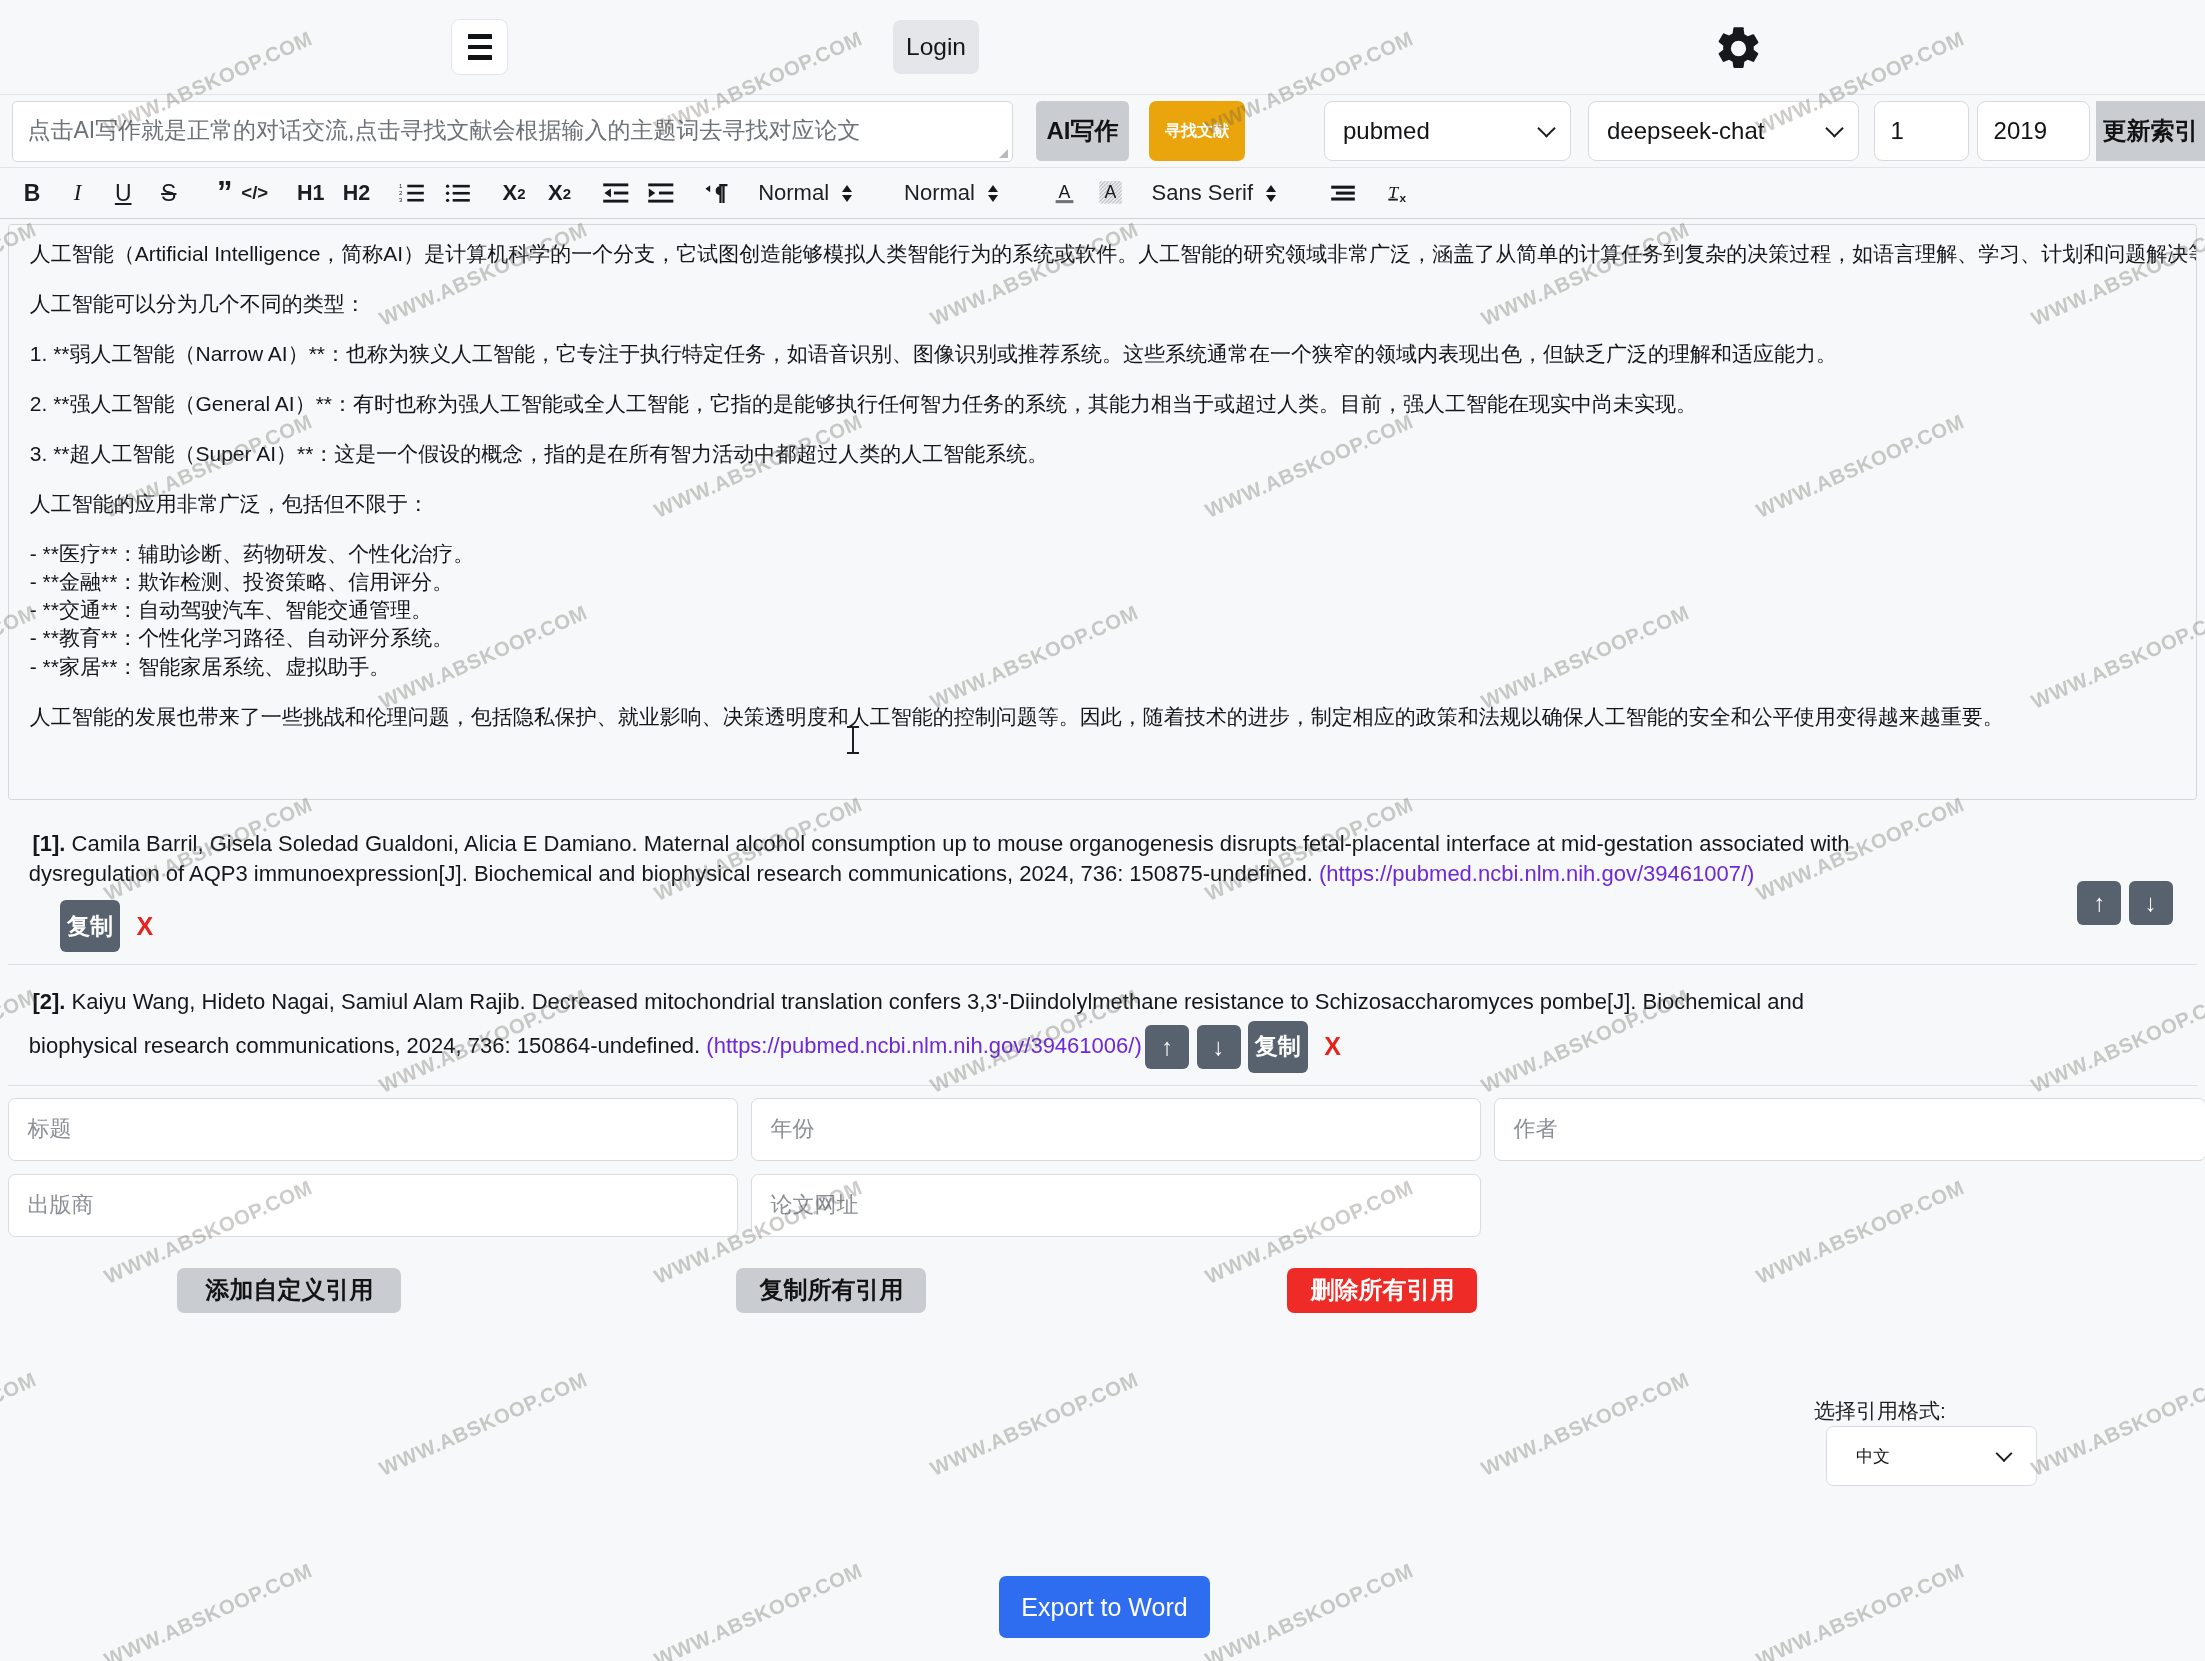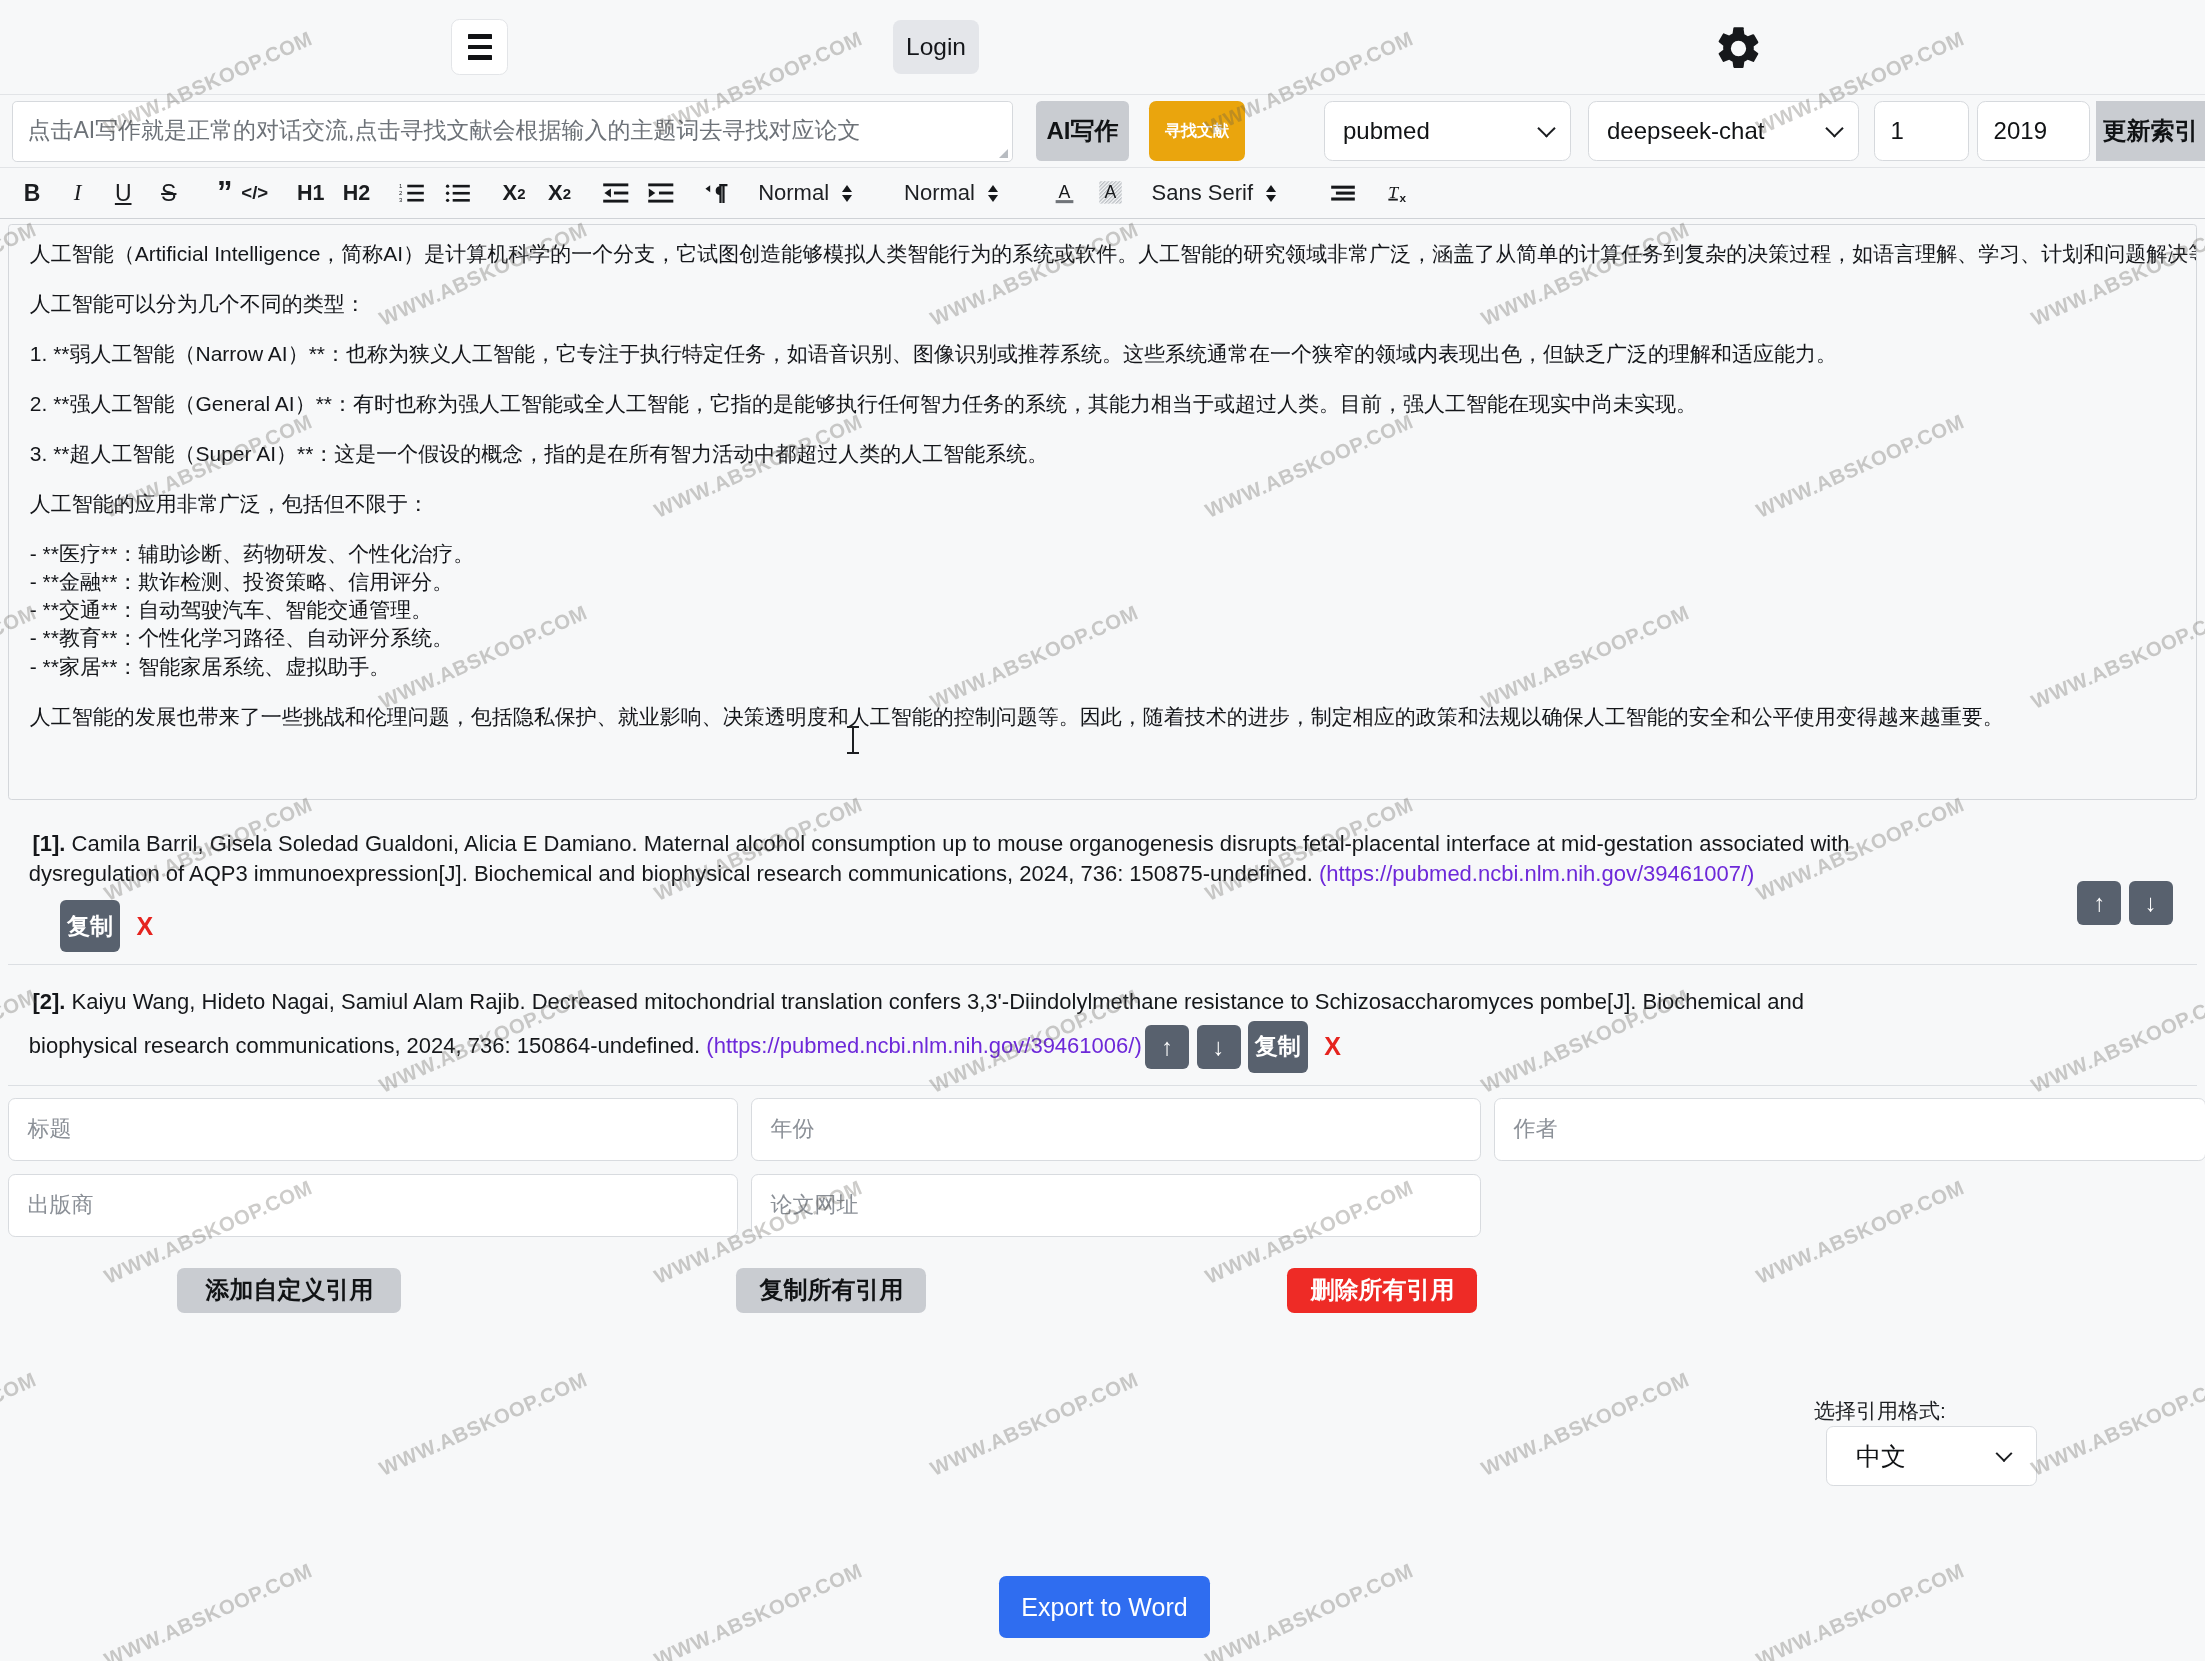--- a/index.html
+++ b/index.html
@@ -364,21 +364,21 @@
   }
   .fmt-select {
     position: absolute;
     left: 1826px; top: 1426px;
     width: 211px; height: 60px;
     background: #ffffff;
     border: 1.2px solid #d8dbdf;
     border-radius: 7.2px;
     display: flex; align-items: center;
     padding-left: 29px;
-    font-size: 25px;
+    font-size: 17px;
     color: #111315;
     cursor: pointer;
     font-family: "Liberation Sans", sans-serif;
   }
   .fmt-select .chev2 {
     position: absolute;
     right: 26px; top: 50%;
     width: 12px; height: 12px;
     border-right: 2.4px solid #1b1d20;
     border-bottom: 2.4px solid #1b1d20;

